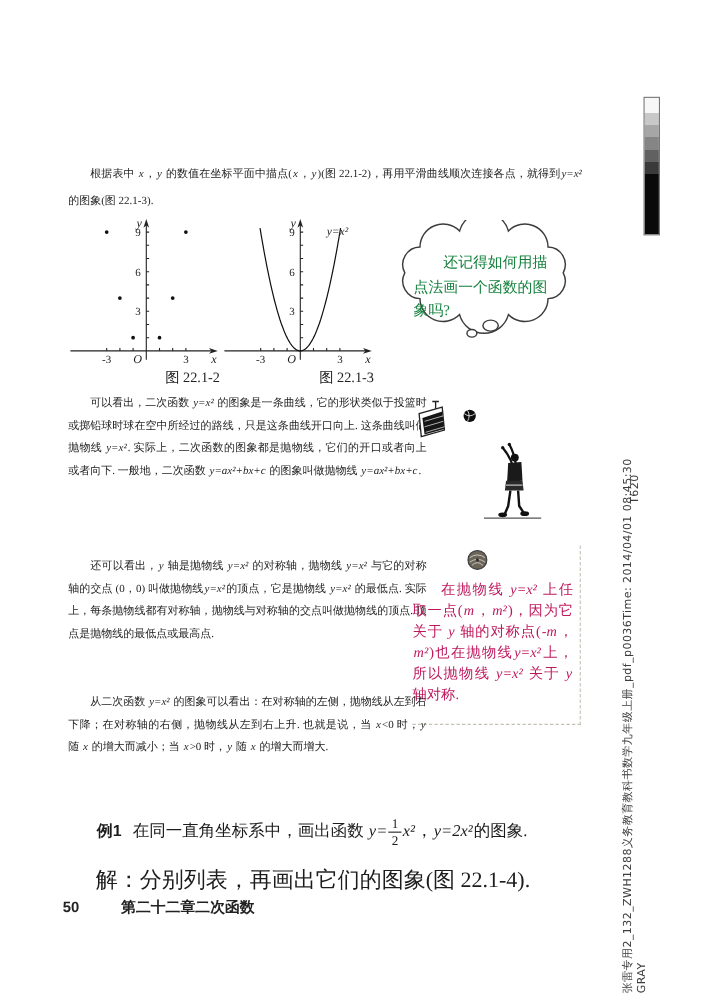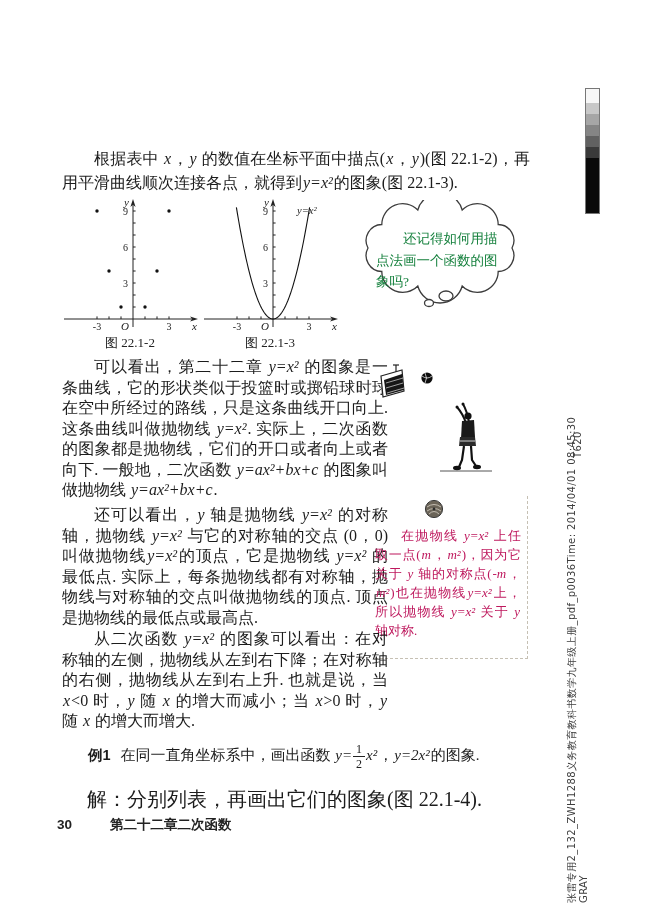--- a/index.html
+++ b/index.html
@@ -1,23 +1,23 @@
 <!DOCTYPE html>
 <html><head>
 <meta charset="utf-8">
 <style>
   html,body{margin:0;padding:0;background:#fff;}
   body{width:648px;height:909px;position:relative;overflow:hidden;
        font-family:"Liberation Serif","DejaVu Serif",serif;color:#1c1c1c;}
   .abs{position:absolute;}
-  .para{font-size:16px;line-height:20.5px;text-align:justify;}
+  .para{font-size:10px;line-height:20.5px;text-align:justify;}
   .indent{text-indent:2em;}
   #p1{line-height:24px;}
   .math{font-family:"Liberation Serif","DejaVu Serif",serif;font-style:italic;padding:0 1px;}
-  .fig-caption{font-size:13px;text-align:center;color:#222;}
+  .fig-caption{font-size:13px;text-align:right;color:#222;}
   .bubble-text{font-size:13.5px;line-height:21.5px;text-indent:2em;color:#15803d;}
   .note{font-size:13px;line-height:19px;text-align:justify;color:#be185d;
         border-right:1px dashed #c6c0b4;border-bottom:1px dashed #c6c0b4;}
   .note .txt{padding:30px 6px 8px 0;text-indent:2em;}
   .example{font-size:15px;line-height:24px;}
   .example .label{font-weight:700;font-family:"Liberation Sans",sans-serif;font-size:14.5px;margin-right:10px;}
   .frac{display:inline-block;vertical-align:middle;text-align:center;line-height:1;font-style:normal;}
   .frac .num,.frac .den{display:block;font-size:12px;padding:1px 3px;font-family:"Liberation Serif",serif;}
   .frac .den{border-top:1px solid #222;}
   .solution{font-size:20px;}
@@ -128,21 +128,21 @@
     A16,16 0 0 0 33.8,71.5
     A21,21 0 0 0 69.8,86
     A23,23 0 0 0 114.2,86
     A21,21 0 0 0 150.2,71.5
     A16,16 0 0 0 164,48 Z"></path>
   <ellipse class="cloud" cx="98" cy="96" rx="7" ry="5"></ellipse>
   <ellipse class="cloud" cx="81" cy="103" rx="4.5" ry="3.5"></ellipse>
 </svg>
 <div class="abs bubble-text" style="left:376px;top:228px;width:132px;">还记得如何用描点法画一个函数的图象吗?</div>
 
-<div class="abs para indent" style="left:62px;top:357px;width:326px;"><span>可以看出，第二十二章 </span><span class="math">y=x²</span><span> 的图象是一条曲线，它的形状类似于投篮时或掷铅球时球在空中所经过的路线，只是这条曲线开口向上. 这条曲线叫做抛物线 </span><span class="math">y=x²</span><span>. 实际上，二次函数的图象都是抛物线，它们的开口或者向上或者向下. 一般地，二次函数 </span><span class="math">y=ax²+bx+c</span><span> 的图象叫做抛物线 </span><span class="math">y=ax²+bx+c</span><span>.</span></div>
+<div class="abs para indent" style="left:62px;top:357px;width:326px;"><span>可以看出，二次函数 </span><span class="math">y=x²</span><span> 的图象是一条曲线，它的形状类似于投篮时或掷铅球时球在空中所经过的路线，只是这条曲线开口向上. 这条曲线叫做抛物线 </span><span class="math">y=x²</span><span>. 实际上，二次函数的图象都是抛物线，它们的开口或者向上或者向下. 一般地，二次函数 </span><span class="math">y=ax²+bx+c</span><span> 的图象叫做抛物线 </span><span class="math">y=ax²+bx+c</span><span>.</span></div>
 
 <svg class="abs" style="left:380px;top:350px;" width="142" height="126" viewBox="0 0 142 126">
   <line class="sketch" x1="16" y1="15" x2="16" y2="26"></line>
   <line class="sketch" x1="13" y1="15" x2="19" y2="15"></line>
   <polygon points="1,26 22,20 24,41 3,47" fill="#fff" stroke="#222" stroke-width="1.2"></polygon>
   <polygon points="4,30 22,24 24,40 6,45" fill="#161616"></polygon>
   <line x1="6" y1="33" x2="23" y2="28" stroke="#fff" stroke-width="0.6"></line>
   <line x1="6" y1="38" x2="23" y2="33" stroke="#fff" stroke-width="0.6"></line>
   <line x1="7" y1="43" x2="24" y2="38" stroke="#fff" stroke-width="0.6"></line>
   <circle cx="47" cy="28" r="5.6" fill="#0d0d0d"></circle>
@@ -177,20 +177,20 @@
 </div>
 
 <div class="abs para indent" style="left:62px;top:629px;width:326px;"><span>从二次函数 </span><span class="math">y=x²</span><span> 的图象可以看出：在对称轴的左侧，抛物线从左到右下降；在对称轴的右侧，抛物线从左到右上升. 也就是说，当 </span><span class="math">x</span><span>&lt;0 时，</span><span class="math">y</span><span> 随 </span><span class="math">x</span><span> 的增大而减小；当 </span><span class="math">x</span><span>&gt;0 时，</span><span class="math">y</span><span> 随 </span><span class="math">x</span><span> 的增大而增大.</span></div>
 
 <div class="abs example" style="left:62px;top:742px;width:474px;padding-left:26px;">
   <span class="label">例1</span><span>在同一直角坐标系中，画出函数 </span><span class="math">y=</span><span class="frac"><span class="num">1</span><span class="den">2</span></span><span class="math">x²</span><span>，</span><span class="math">y=2x²</span><span>的图象.</span>
 </div>
 <div class="abs solution" style="left:87px;top:786px;width:449px;">解：分别列表，再画出它们的图象(图 22.1-4).</div>
 
 <div class="abs footer" style="left:57px;top:816px;">
-  <span>30</span><span class="chap">第二十二章</span><span class="sect">二次函数</span>
+  <span>50</span><span class="chap">第二十二章</span><span class="sect">二次函数</span>
 </div>
 
 <div class="abs sidebar" style="left:566px;top:903px;">
   <div>张雷专用2_132_ZWH1288义务教育教科书数学九年级上册_pdf_p0036Time: 2014/04/01 08:45:30</div>
   <div>GRAY</div>
 </div>
 <div class="abs sidebar" style="left:572px;top:458px;">T620</div>
 
 </body></html>

